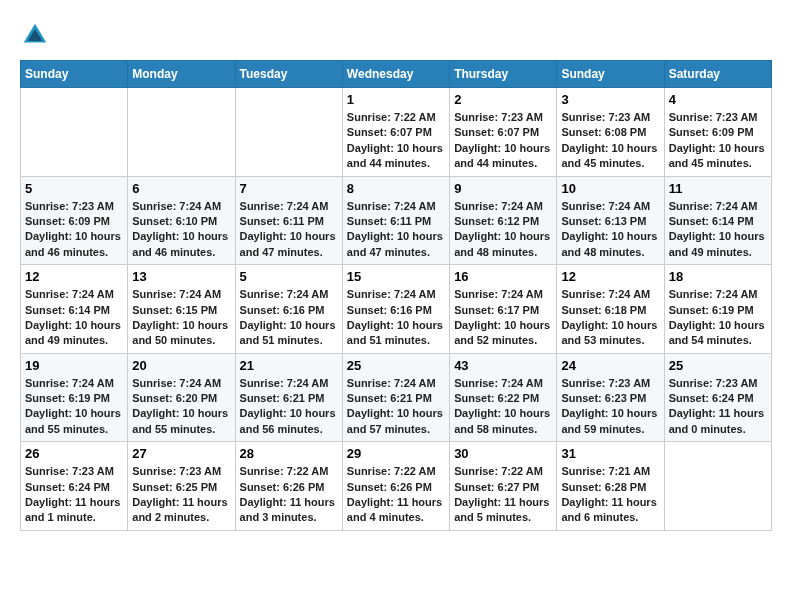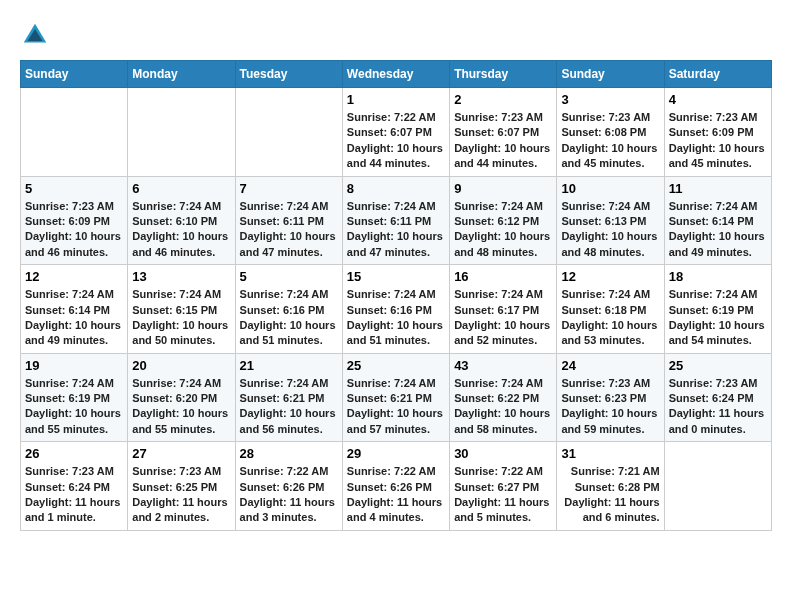--- a/index.html
+++ b/index.html
@@ -298,20 +298,20 @@
 Daylight: 11 hours and 4 minutes.</div>
         </td>
         <td>
           <div class="day-num">30</div>
           <div class="day-info" style="white-space: pre-line;">Sunrise: 7:22 AM
 Sunset: 6:27 PM
 Daylight: 11 hours and 5 minutes.</div>
         </td>
         <td>
           <div class="day-num">31</div>
-          <div class="day-info" style="white-space: pre-line; text-align: right;">Sunrise: 7:21 AM
+          <div class="day-info" style="white-space: pre-line;">Sunrise: 7:21 AM
 Sunset: 6:28 PM
 Daylight: 11 hours and 6 minutes.</div>
         </td>
         <td class="empty"></td>
       </tr>
     </tbody>
 </table>
 
 </body></html>

